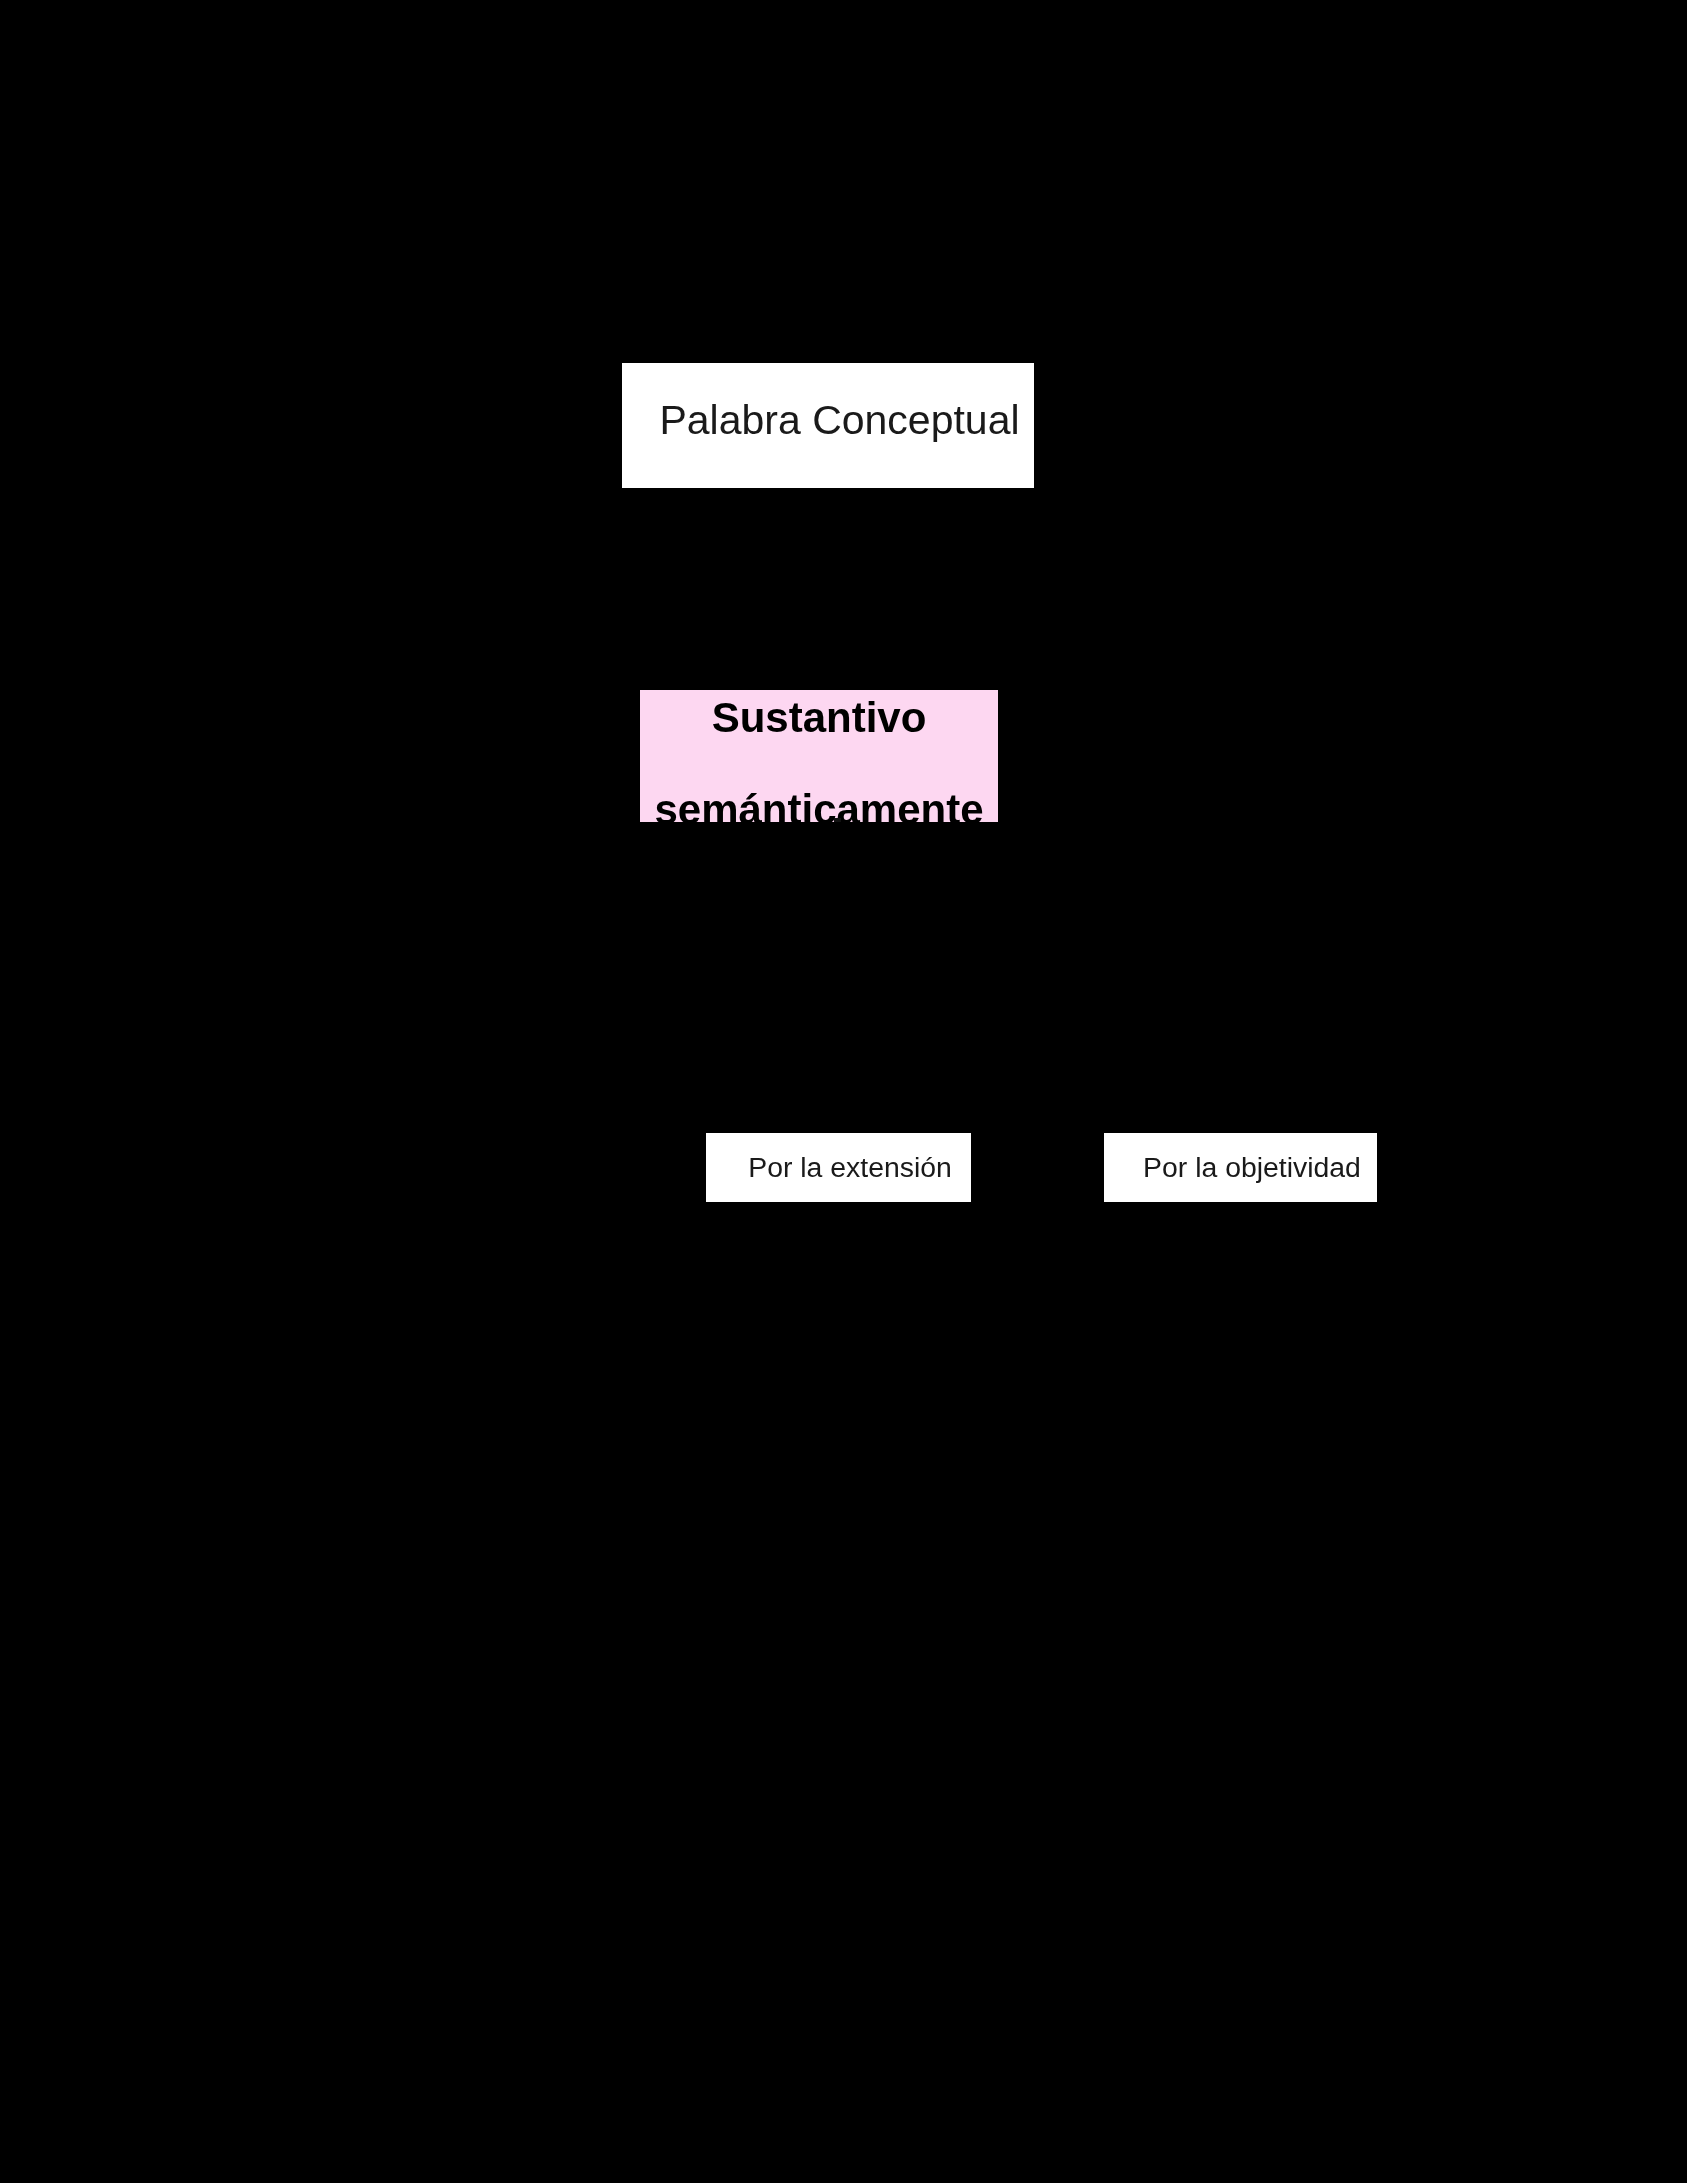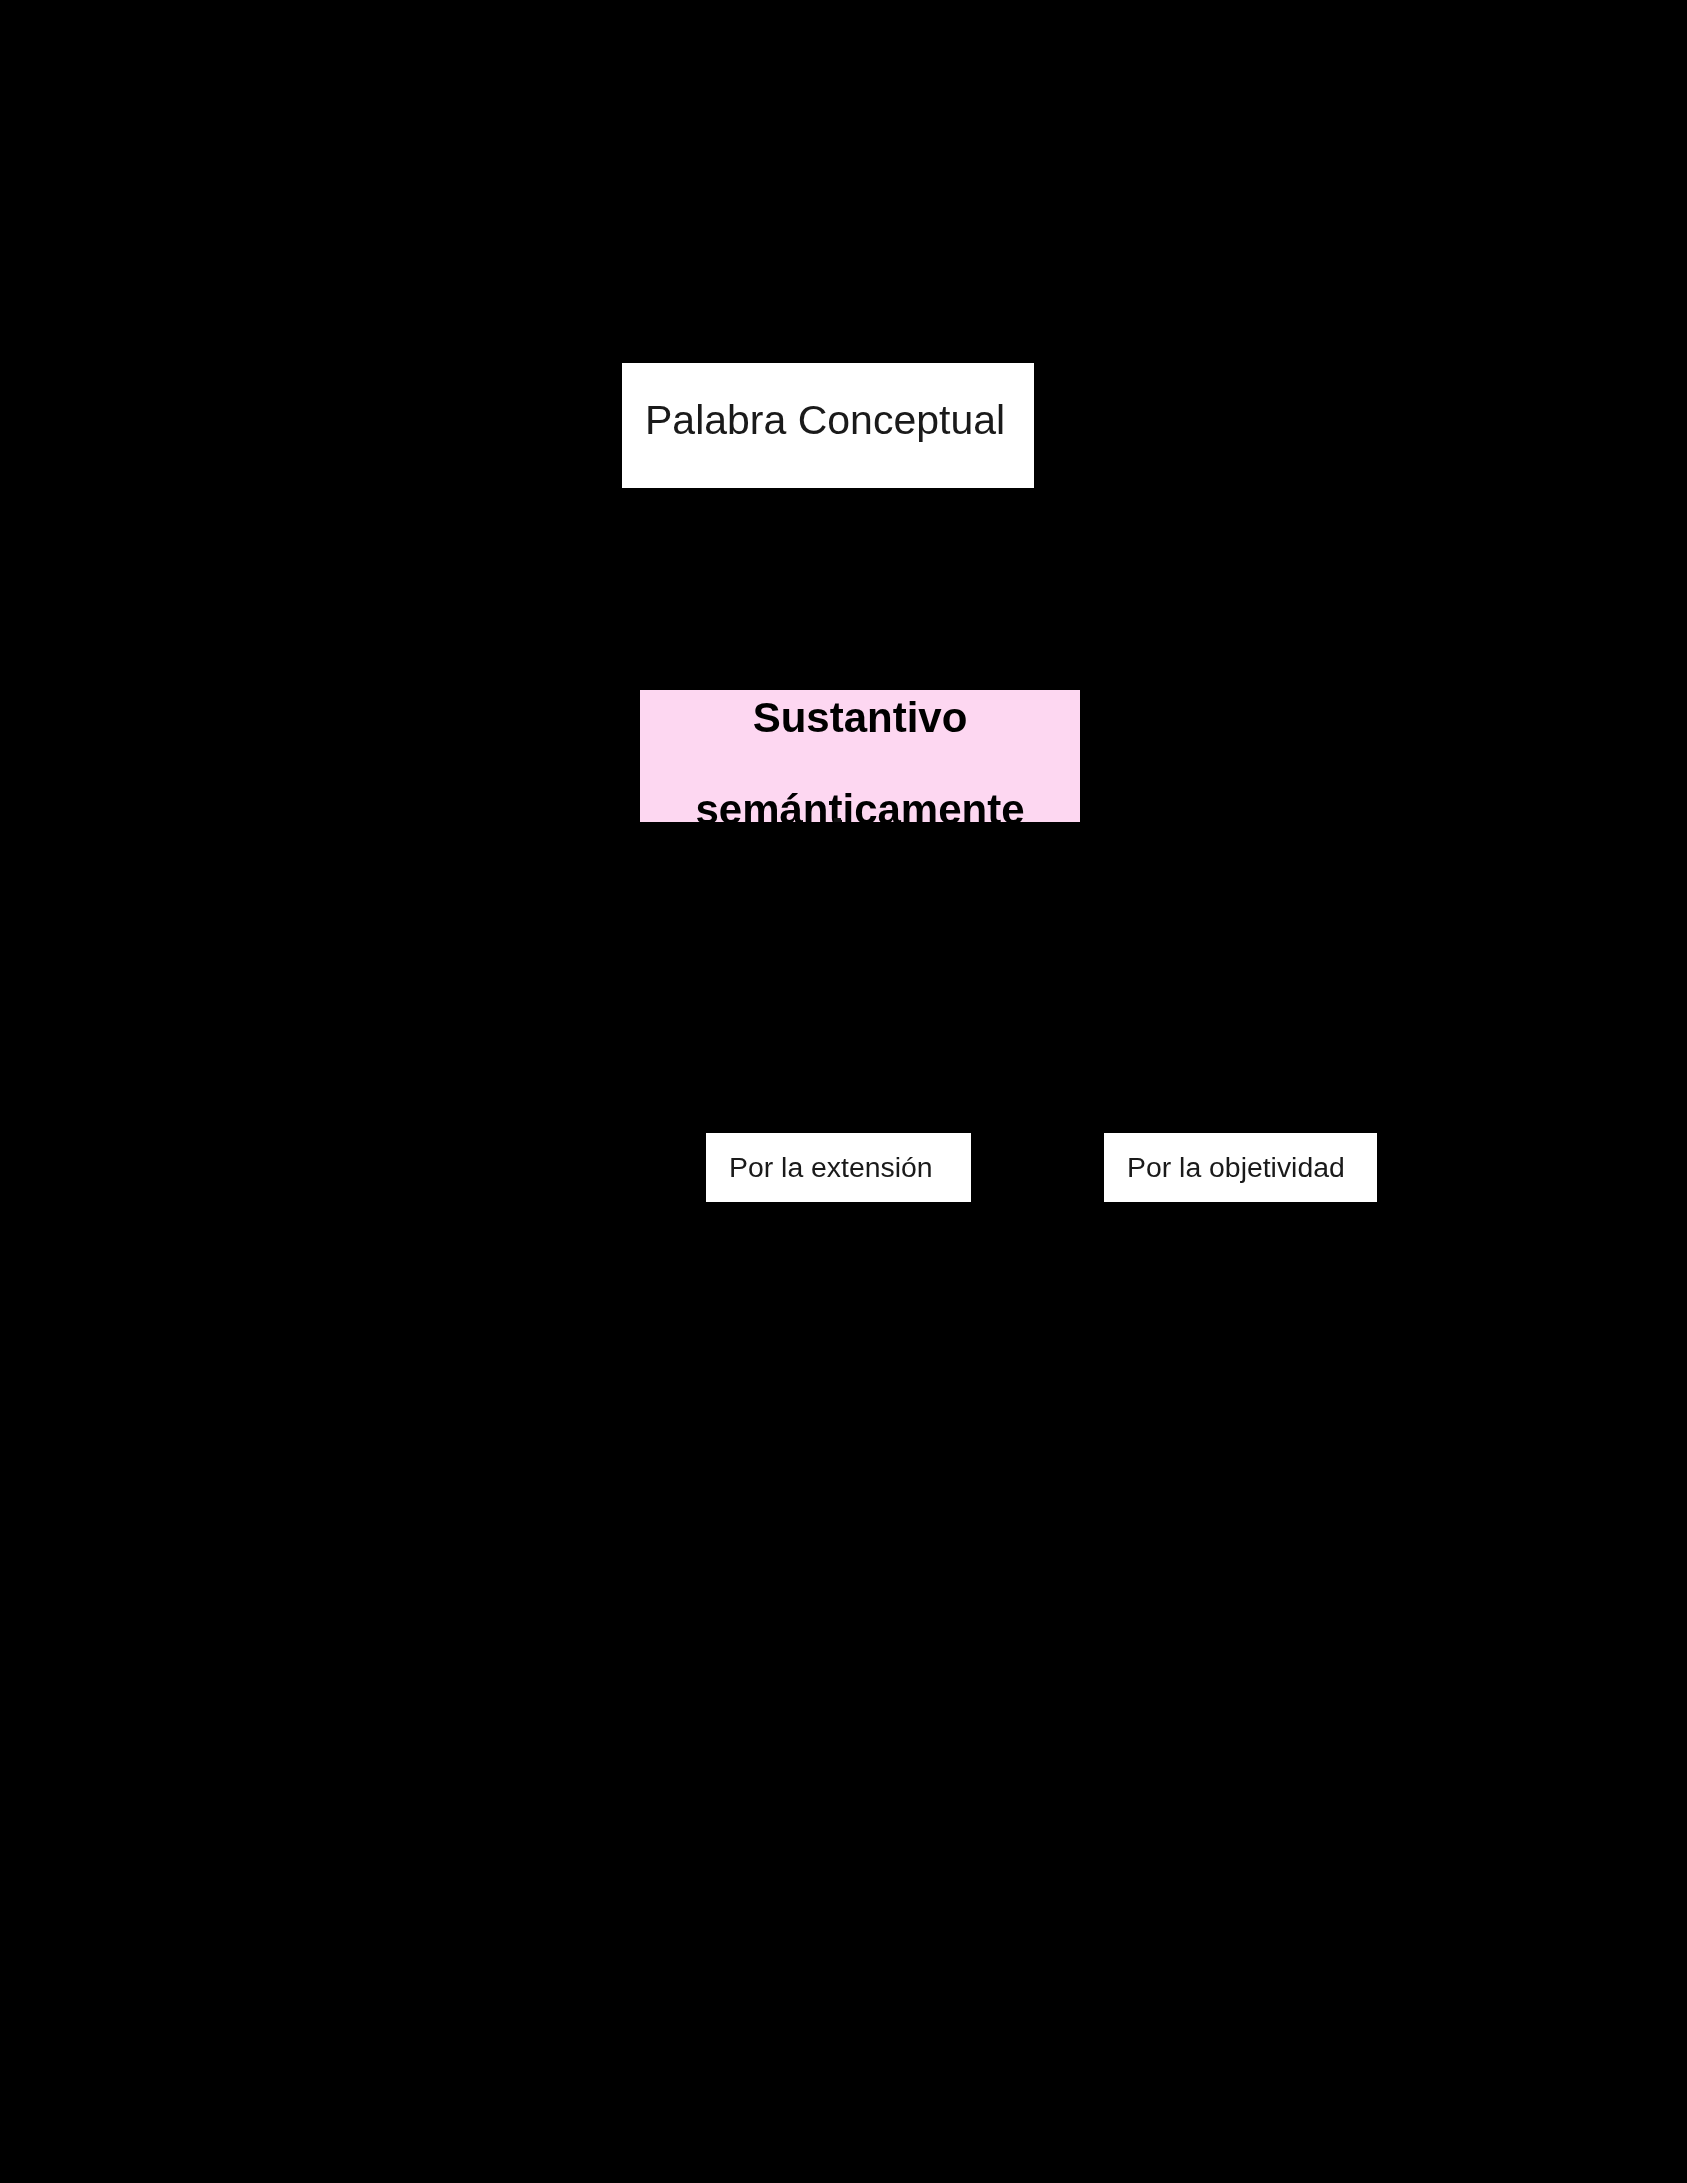--- a/index.html
+++ b/index.html
@@ -12,40 +12,40 @@
     width: 1687px;
     height: 2183px;
     background: #000000;
     overflow: hidden;
     font-family: "Liberation Sans", "DejaVu Sans", sans-serif;
   }
   .node {
     position: absolute;
     display: flex;
     align-items: center;
-    justify-content: flex-start;
+    justify-content: center;
     box-sizing: border-box;
     padding-left: 23px;
   }
   .node-title {
     left: 622px;
     top: 363px;
     width: 412px;
     height: 125px;
     background: #ffffff;
     color: #1a1a1a;
     font-size: 41px;
     font-weight: 400;
     padding-bottom: 10.6px;
     white-space: nowrap;
   }
   .node-highlight {
     left: 640px;
     top: 690px;
-    width: 440px;
+    width: 358px;
     height: 132px;
     background: #fdd7f1;
     color: #000000;
     overflow: hidden;
     display: block;
   }
   .hl-line {
     position: absolute;
     left: 0;
     right: 0;

